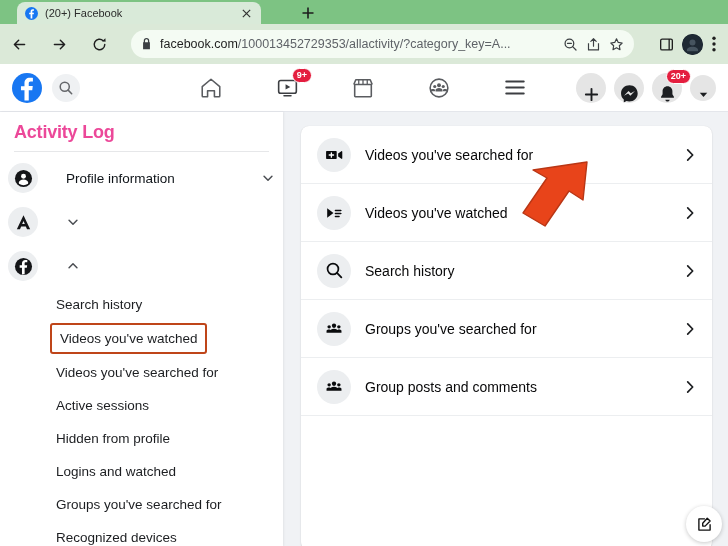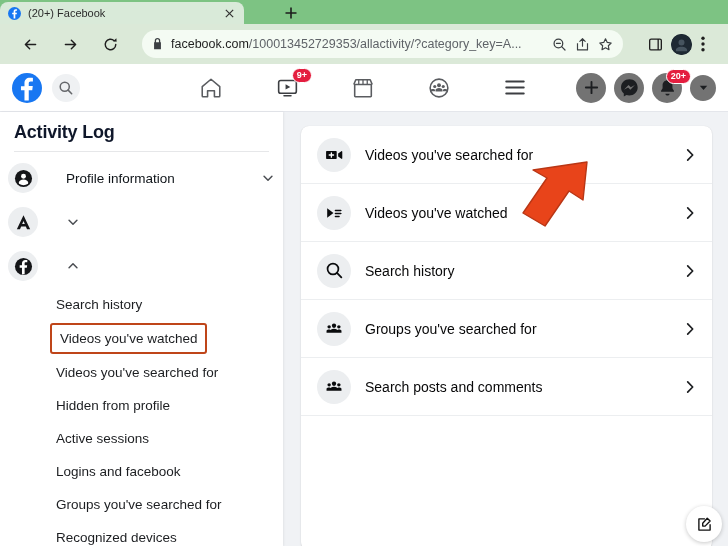--- a/index.html
+++ b/index.html
@@ -11,21 +11,21 @@
   }
 
   
   .browser { width: 728px; height: 546px; position: relative; }
 
   .tabstrip {
     height: 24px;
     background: #7dc383;
     display: flex;
     align-items: flex-end;
-    padding-left: 0;
+    padding-left: 17px;
     position: relative;
     gap: 28px;
   }
   .tab {
     height: 22px;
     width: 244px;
     background: #d9ead9;
     border-radius: 8px 8px 0 0;
     display: flex;
     align-items: center;
@@ -57,21 +57,21 @@
     display: flex; align-items: center; justify-content: center;
     color: #1d1d1d;
     margin-left: 6px;
   }
 
   .toolbar {
     height: 40px;
     background: #dbe9d8;
     display: flex;
     align-items: center;
-    padding: 0 16px;
+    padding: 0 5px;
     gap: 12px;
     justify-content: space-between;
   }
   .tb-btn {
     width: 28px; height: 28px;
     display: flex; align-items: center; justify-content: center;
     color: #1f1f1f;
     flex: none;
   }
   .omnibox {
@@ -149,22 +149,22 @@
     border: 1.5px solid #fff;
   }
   .fb-right {
     margin-left: auto;
     display: flex;
     align-items: center;
     gap: 8px;
   }
   .circ-btn {
     width: 30px; height: 30px; border-radius: 50%;
-    background: #737373;
-    display: flex; align-items: center; justify-content: center;
+    background: #e5e5e5;
+    display: flex; align-items: flex-end; justify-content: center;
     position: relative;
     flex: none;
     color: #1c1e21;
   }
   .circ-btn.small { width: 26px; height: 26px; }
 
   
   .page {
     display: flex;
     height: 434px;
@@ -177,21 +177,21 @@
     background: #ffffff;
     padding: 6px 0 0 0;
     overflow: hidden;
     flex: none;
     position: relative;
     box-shadow: 1px 0 2px rgba(0,0,0,0.06);
   }
   .sb-title {
     font-size: 18px;
     font-weight: bold;
-    color: #0f172a;
+    color: #ec4899;
     padding: 4px 14px 8px 14px;
     letter-spacing: -0.2px;
   }
   .sb-divider { height:1px; background:#e6e7e9; margin: 0 14px 4px 14px; }
   .sb-group {
     display: flex;
     align-items: center;
     padding: 7px 8px;
     gap: 28px;
   }
@@ -499,23 +499,23 @@
               <path fill="none" stroke="#4a4d52" stroke-width="1.7" stroke-linecap="round" stroke-linejoin="round" d="M3.5 10L8 5.5 12.5 10"></path>
             </svg>
         </span>
       </div>
 
       <div class="sb-sub">Search history</div>
       <div class="sb-sub-wrap hl">
         <div class="sb-sub highlighted">Videos you've watched</div>
       </div>
       <div class="sb-sub">Videos you've searched for</div>
+      <div class="sb-sub">Active sessions</div>
       <div class="sb-sub">Hidden from profile</div>
-      <div class="sb-sub">Active sessions</div>
-      <div class="sb-sub">Logins and facebook</div>
+      <div class="sb-sub">Logins and watched</div>
       <div class="sb-sub">Groups you've searched for</div>
       <div class="sb-sub">Recognized devices</div>
     </div>
 
     <div class="main">
       <div class="card">
 
         <div class="row">
           <span class="row-icon">
             <svg width="18" height="18" viewBox="0 0 20 20">
@@ -582,21 +582,21 @@
 
         <div class="row">
           <span class="row-icon">
             <svg width="18" height="18" viewBox="0 0 20 20">
                 <circle cx="10" cy="6.4" r="2.4" fill="#0a0b0d"></circle>
                 <circle cx="4.6" cy="7.6" r="1.9" fill="#0a0b0d"></circle>
                 <circle cx="15.4" cy="7.6" r="1.9" fill="#0a0b0d"></circle>
                 <path fill="#0a0b0d" d="M10 9.6c2.5 0 4.4 1.3 4.4 2.7v2H5.6v-2c0-1.4 1.9-2.7 4.4-2.7zM4.3 10.5c1.4 0 2.6.7 2.6 1.5v2.3H1.7v-2.3c0-.8 1.2-1.5 2.6-1.5zM15.7 10.5c1.4 0 2.6.7 2.6 1.5v2.3h-5.2v-2.3c0-.8 1.2-1.5 2.6-1.5z"></path>
               </svg>
           </span>
-          <span class="row-label">Search posts and comments</span>
+          <span class="row-label">Group posts and comments</span>
           <span class="row-chev">
             <svg width="16" height="16" viewBox="0 0 18 18">
                 <path fill="none" stroke="#1c1e21" stroke-width="1.9" stroke-linecap="round" stroke-linejoin="round" d="M6.4 3.2L12 9l-5.6 5.8"></path>
               </svg>
           </span>
         </div>
 
 
       </div>
 

